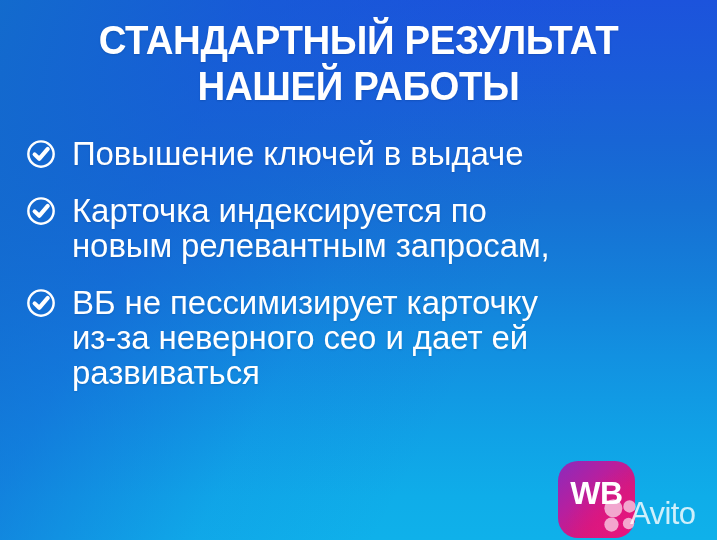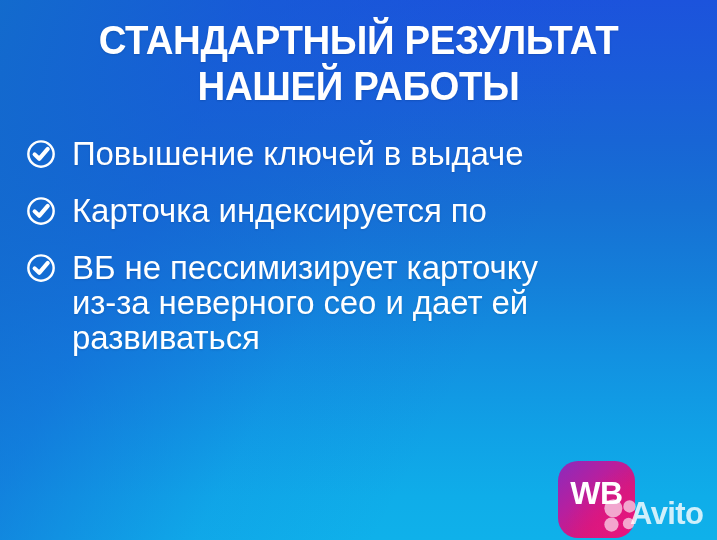--- a/index.html
+++ b/index.html
@@ -131,21 +131,21 @@
     top: 4px;
     width: 38px;
     height: 38px;
   }
   .avito-word {
     position: absolute;
     left: 29px;
     top: 5px;
     font-size: 31px;
     line-height: 34px;
-    font-weight: 700;
+    font-weight: 400;
     color: rgba(255,255,255,0.80);
     letter-spacing: -0.6px;
   }
 </style>
 </head>
 <body>
 
 <div id="poster">
 
   <div class="headline">
@@ -169,20 +169,21 @@
 
     <div class="bullet">
       <span class="check-icon">
         <svg viewBox="0 0 32 32" width="30" height="30" aria-hidden="true">
           <circle cx="16" cy="16" r="13.5" fill="none" stroke="#ffffff" stroke-width="2.6"></circle>
           <path d="M9.2 16.4 L14.1 21.1 L23.2 10.6" fill="none" stroke="#ffffff" stroke-width="4.4" stroke-linecap="round" stroke-linejoin="round"></path>
         </svg>
       </span>
       <span class="bullet-text">
         <span class="ln">Карточка индексируется по</span>
+        <span class="ln">новым релевантным запросам,</span>
       </span>
     </div>
 
     <div class="bullet">
       <span class="check-icon">
         <svg viewBox="0 0 32 32" width="30" height="30" aria-hidden="true">
           <circle cx="16" cy="16" r="13.5" fill="none" stroke="#ffffff" stroke-width="2.6"></circle>
           <path d="M9.2 16.4 L14.1 21.1 L23.2 10.6" fill="none" stroke="#ffffff" stroke-width="4.4" stroke-linecap="round" stroke-linejoin="round"></path>
         </svg>
       </span>

